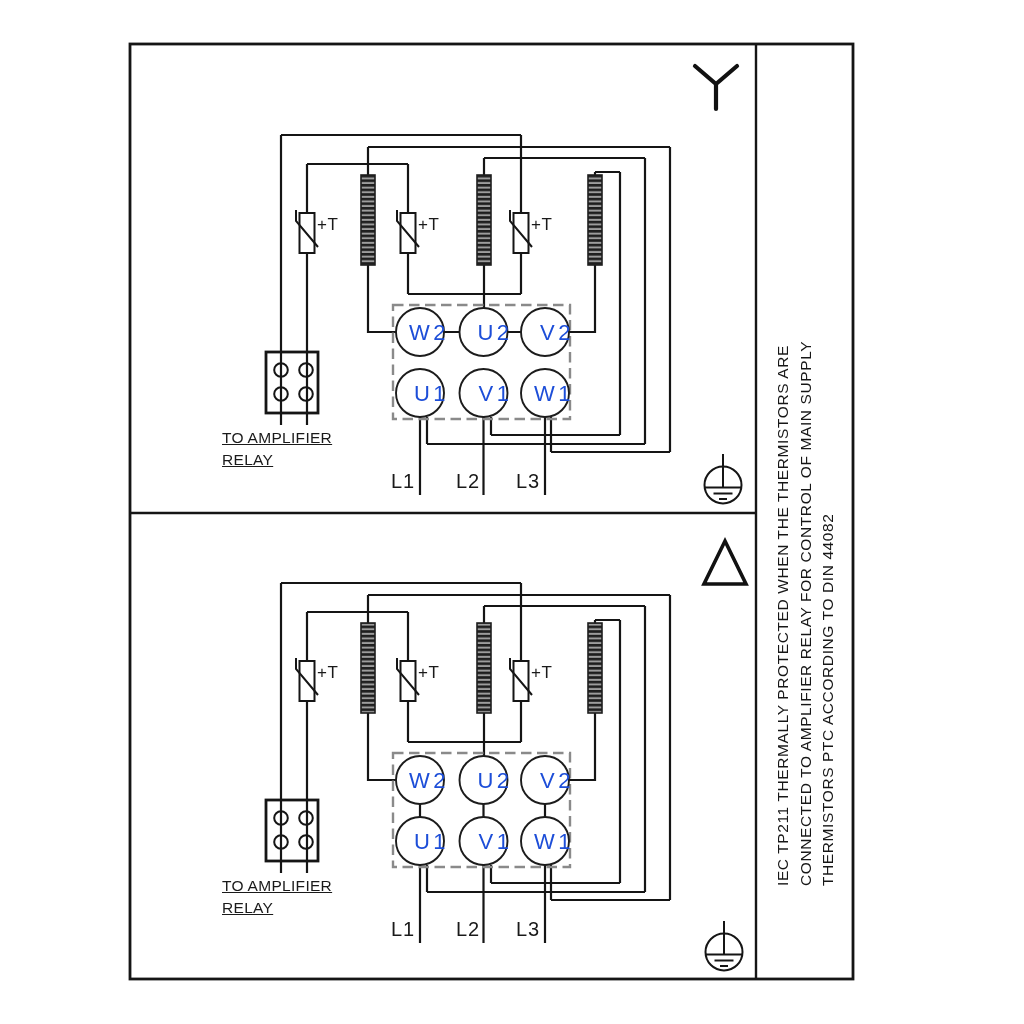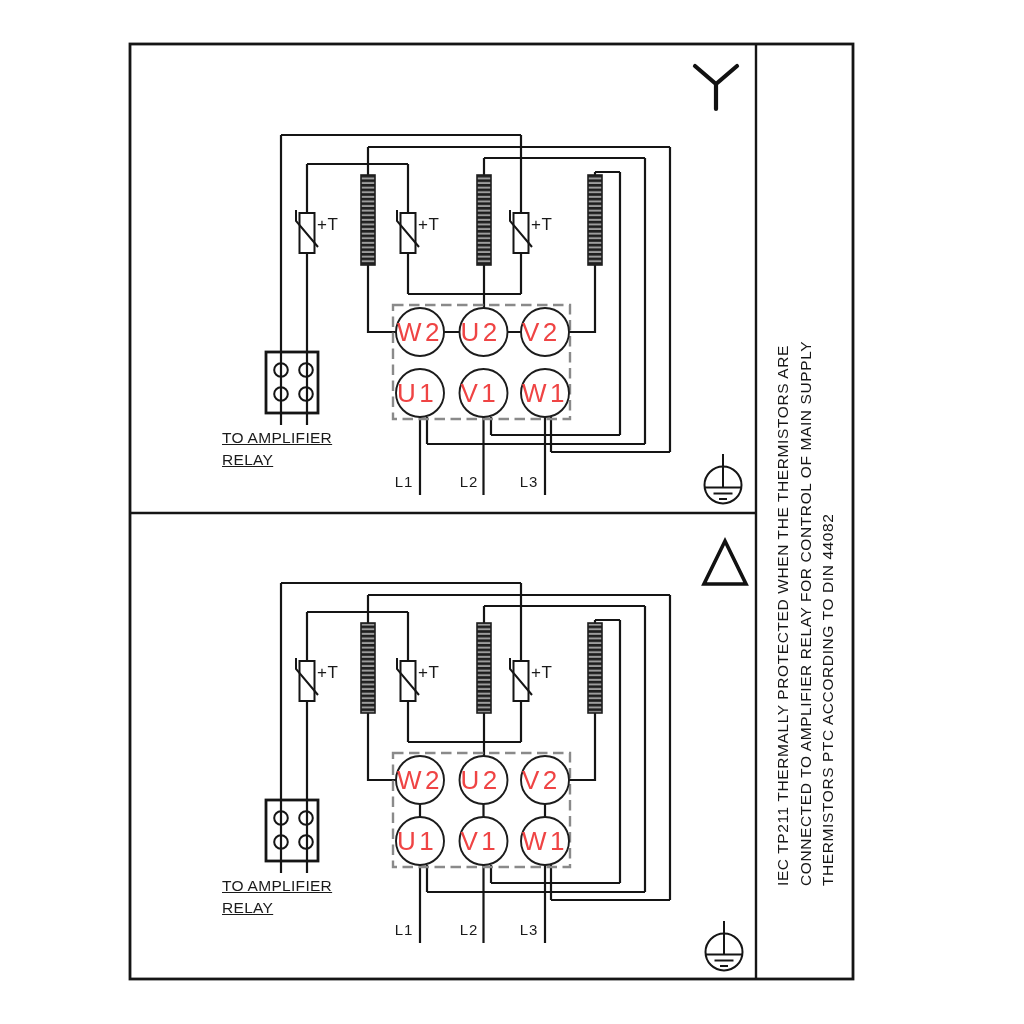--- a/index.html
+++ b/index.html
@@ -1,23 +1,23 @@
 <!DOCTYPE html>
 <html><head>
 <meta charset="utf-8">
 <style>
   html,body{margin:0;padding:0;background:#ffffff;}
   .stage{position:relative;width:1024px;height:1024px;background:#ffffff;overflow:hidden;
          font-family:"Liberation Sans", sans-serif;color:#1a1a1a;}
   .stage svg{position:absolute;left:0;top:0;}
   .txt{position:absolute;color:#1a1a1a;}
-  .t-label{width:52px;text-align:left;font-size:26px;letter-spacing:3.5px;padding-left:3px;
-           color:#ef4444;line-height:23px;}
+  .t-label{width:52px;text-align:right;font-size:22px;letter-spacing:3.5px;padding-left:3px;
+           color:#1d4ed8;line-height:23px;}
   .pt-label{font-size:17px;letter-spacing:.5px;line-height:18px;}
-  .l-label{width:26px;text-align:center;font-size:15px;letter-spacing:1px;line-height:17px;}
+  .l-label{width:26px;text-align:left;font-size:20px;letter-spacing:1px;line-height:17px;}
   .relay-note{font-size:15.5px;letter-spacing:.3px;line-height:16px;text-decoration:underline;}
   .side-note{position:absolute;left:772px;top:886px;width:524px;
              transform:rotate(-90deg);transform-origin:0 0;
              font-size:15.5px;letter-spacing:.6px;line-height:22.6px;white-space:nowrap;color:#161616;}
 </style>
 </head>
 <body>
 
 <div class="stage">
 

